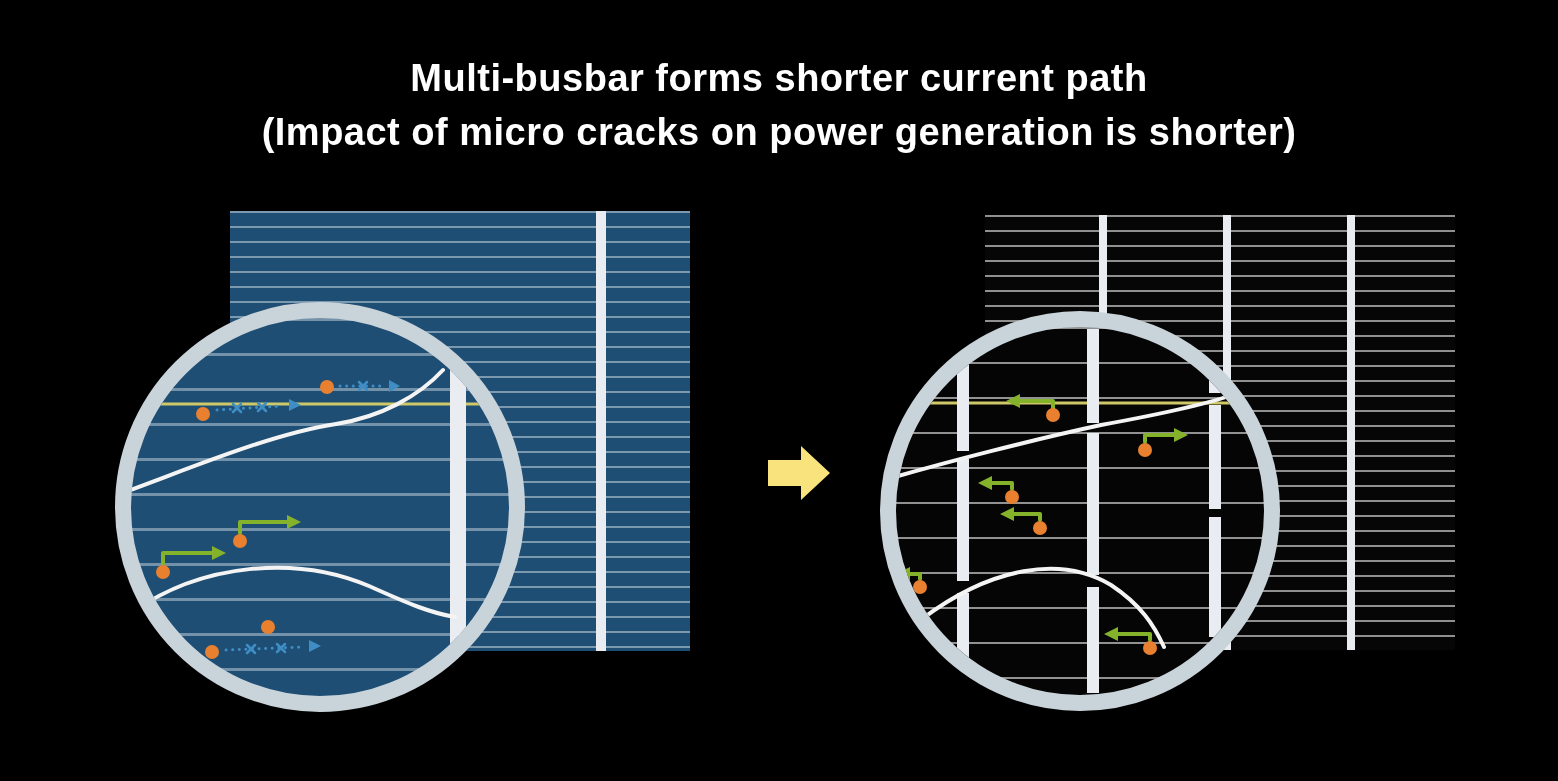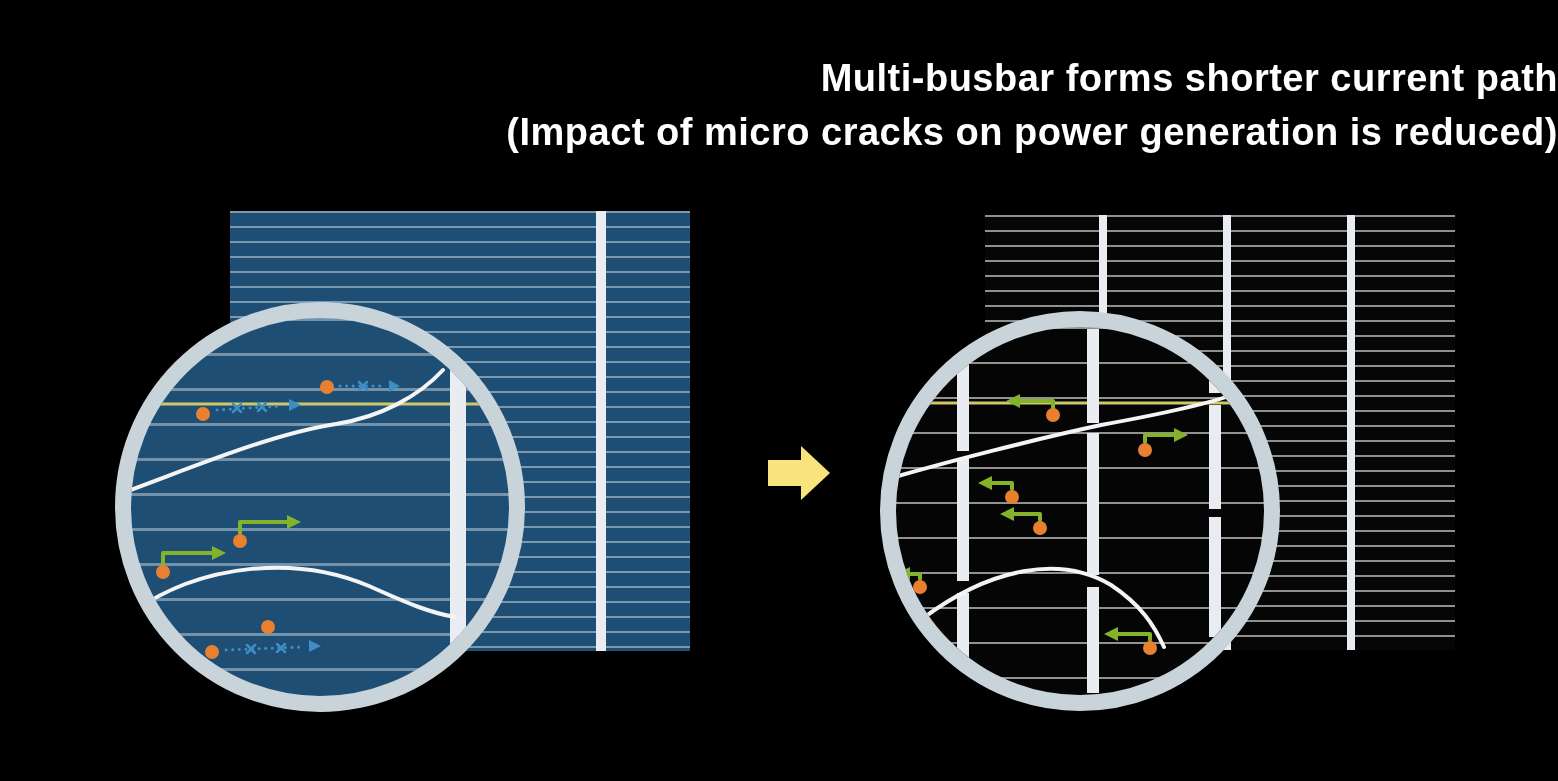--- a/index.html
+++ b/index.html
@@ -17,21 +17,21 @@
     --yline:#cfc869;
   }
   html,body{margin:0;padding:0;}
   body{
     width:1558px;height:781px;background:var(--bg);
     position:relative;overflow:hidden;
     font-family:"Liberation Sans", sans-serif;
   }
   .title{
     position:absolute;top:52px;left:0;width:100%;
-    text-align:right;color:#ffffff;font-weight:700;
+    text-align:center;color:#ffffff;font-weight:700;
     font-size:38px;line-height:1.42;letter-spacing:0.5px;
   }
   .cell{position:absolute;}
   .cell-left{
     left:230px;top:211px;width:460px;height:440px;
     background-color:var(--cell-blue);
     background-image:repeating-linear-gradient(to bottom, var(--finger-blue) 0 2px, transparent 2px 15px);
   }
   .cell-right{
     left:985px;top:215px;width:470px;height:435px;
@@ -67,21 +67,21 @@
   .edot{fill:var(--orange);}
   .crack{stroke:var(--crack);stroke-width:4;stroke-linecap:round;fill:none;}
   .yline{stroke:var(--yline);stroke-width:3;}
   .mbus{fill:var(--busbar);}
 </style>
 </head>
 <body>
 
 <div class="title">
   <div>Multi-busbar forms shorter current path</div>
-  <div>(Impact of micro cracks on power generation is reduced)</div>
+  <div>(Impact of micro cracks on power generation is shorter)</div>
 </div>
 
 <div class="cell cell-left">
   <div class="busbar bb-left-1"></div>
 </div>
 
 <div class="cell cell-right">
   <div class="busbar bb-right-1"></div>
   <div class="busbar bb-right-2"></div>
   <div class="busbar bb-right-3"></div>

